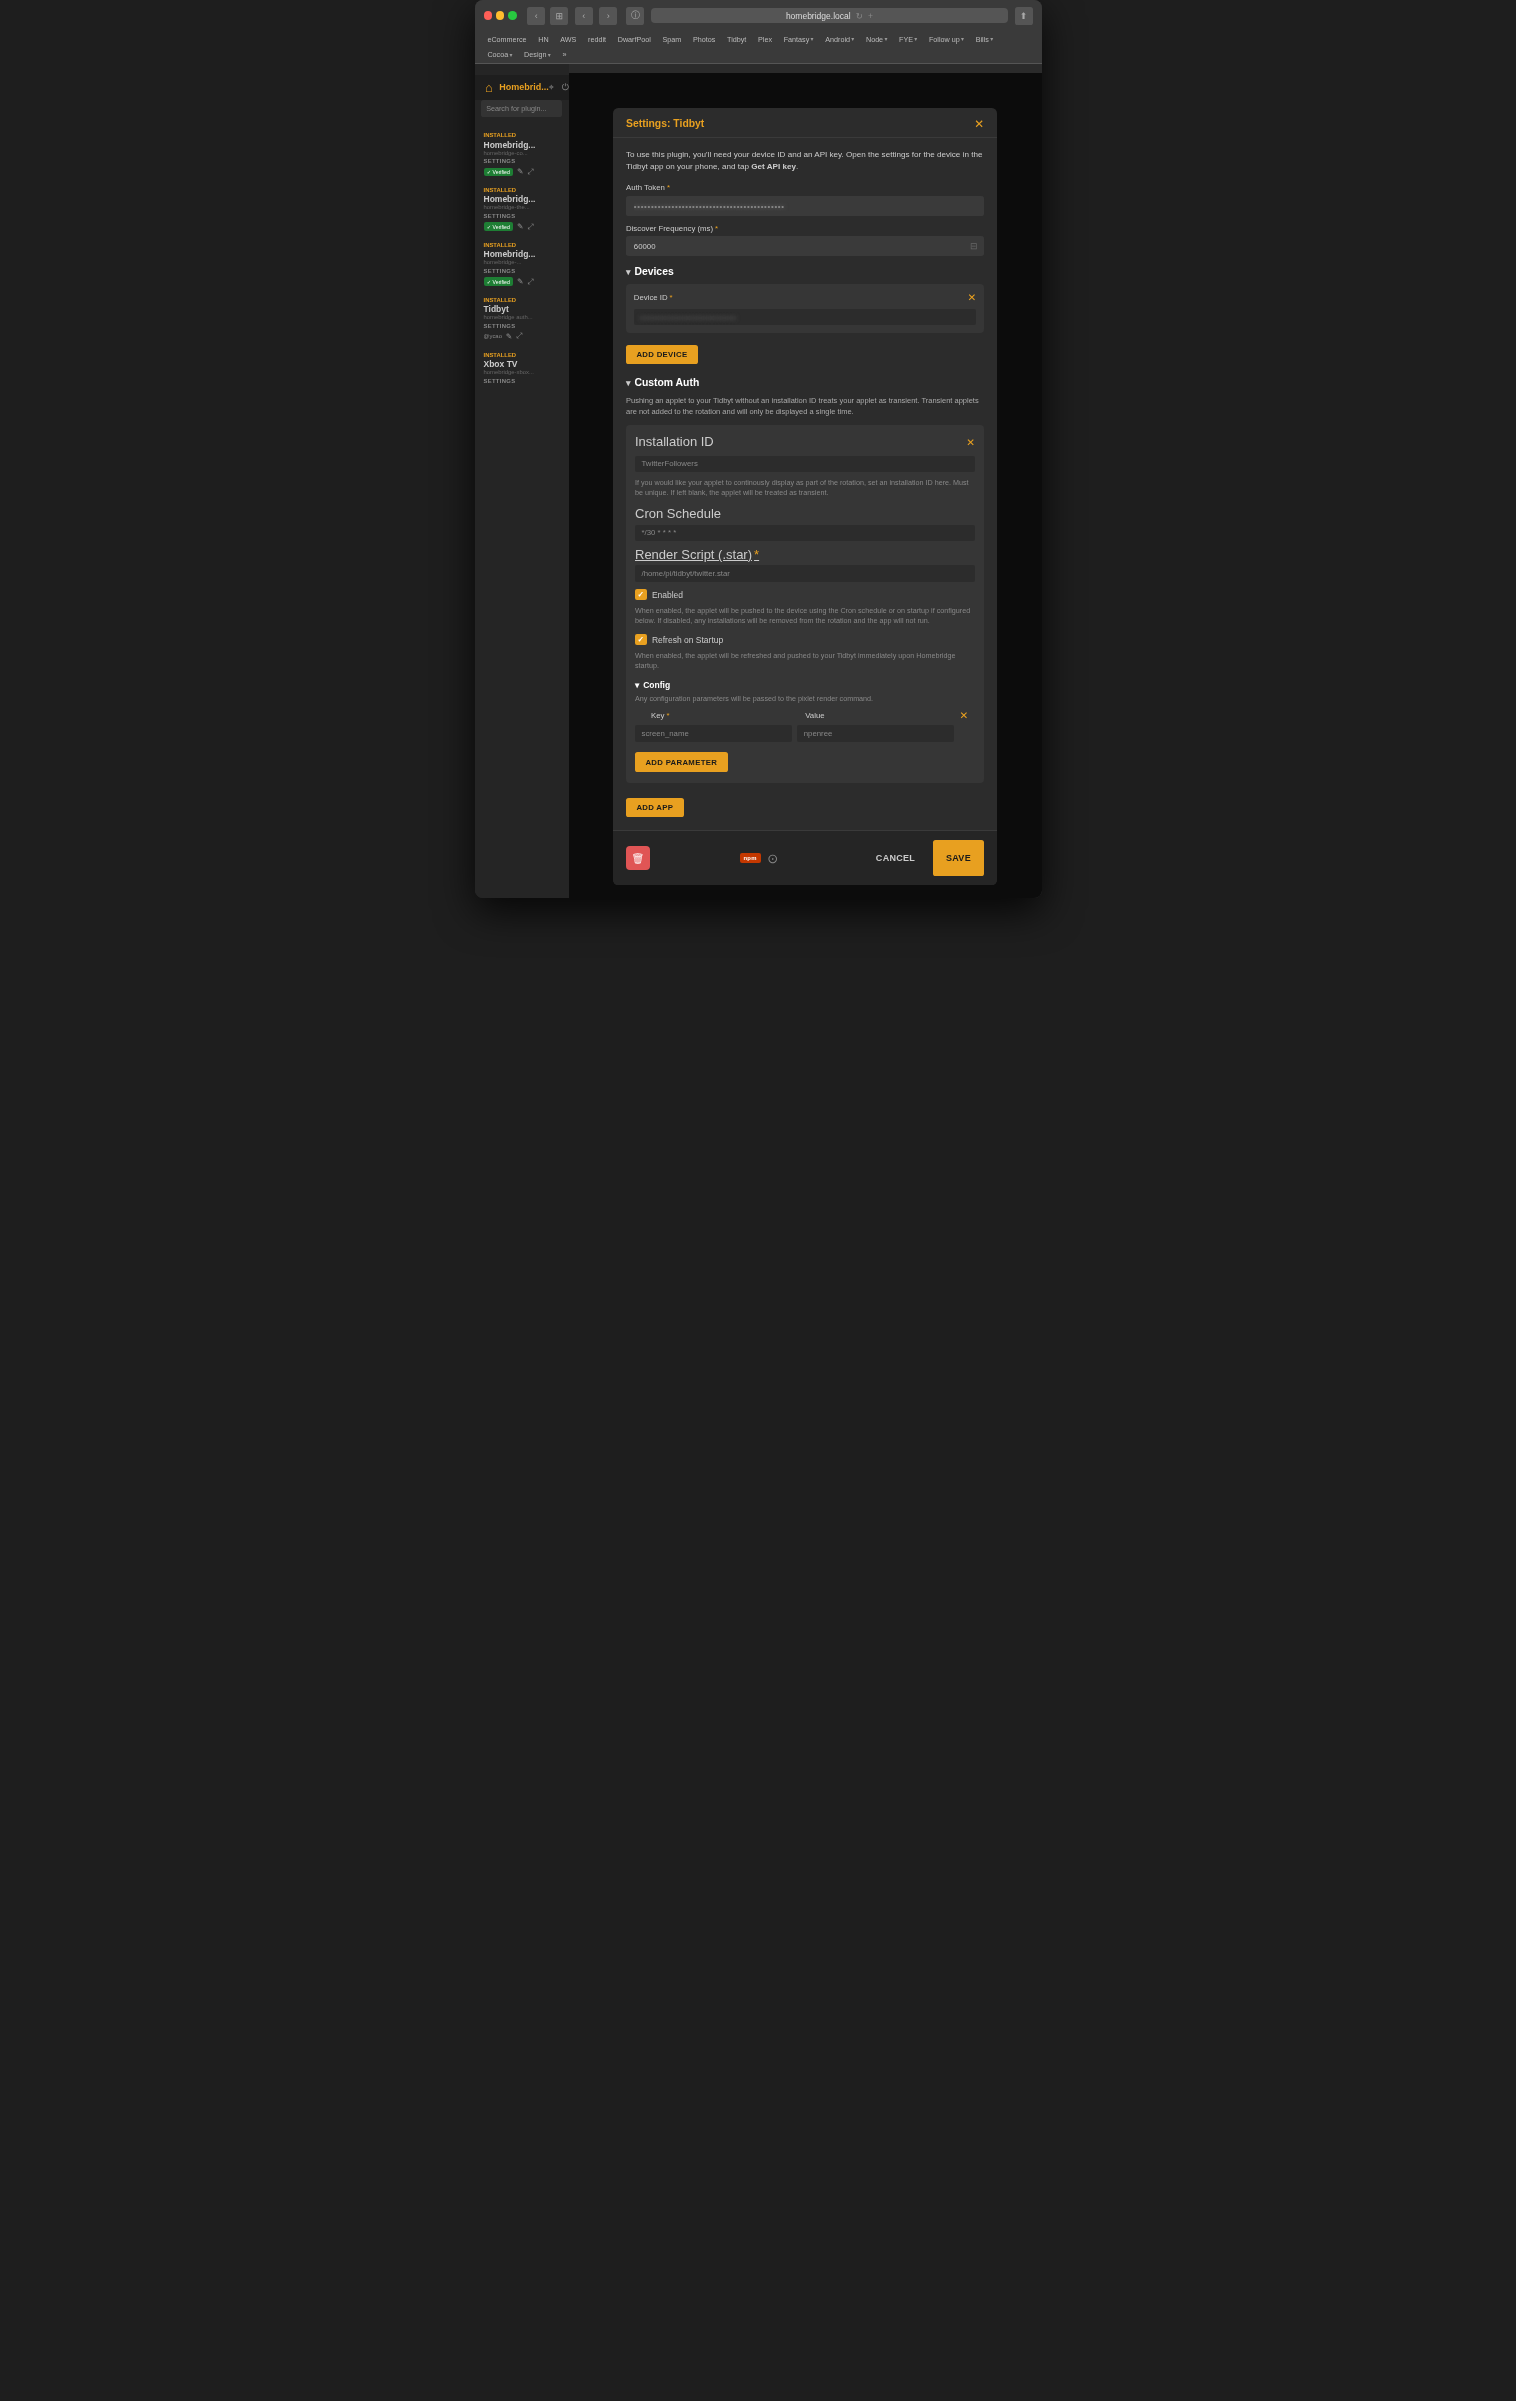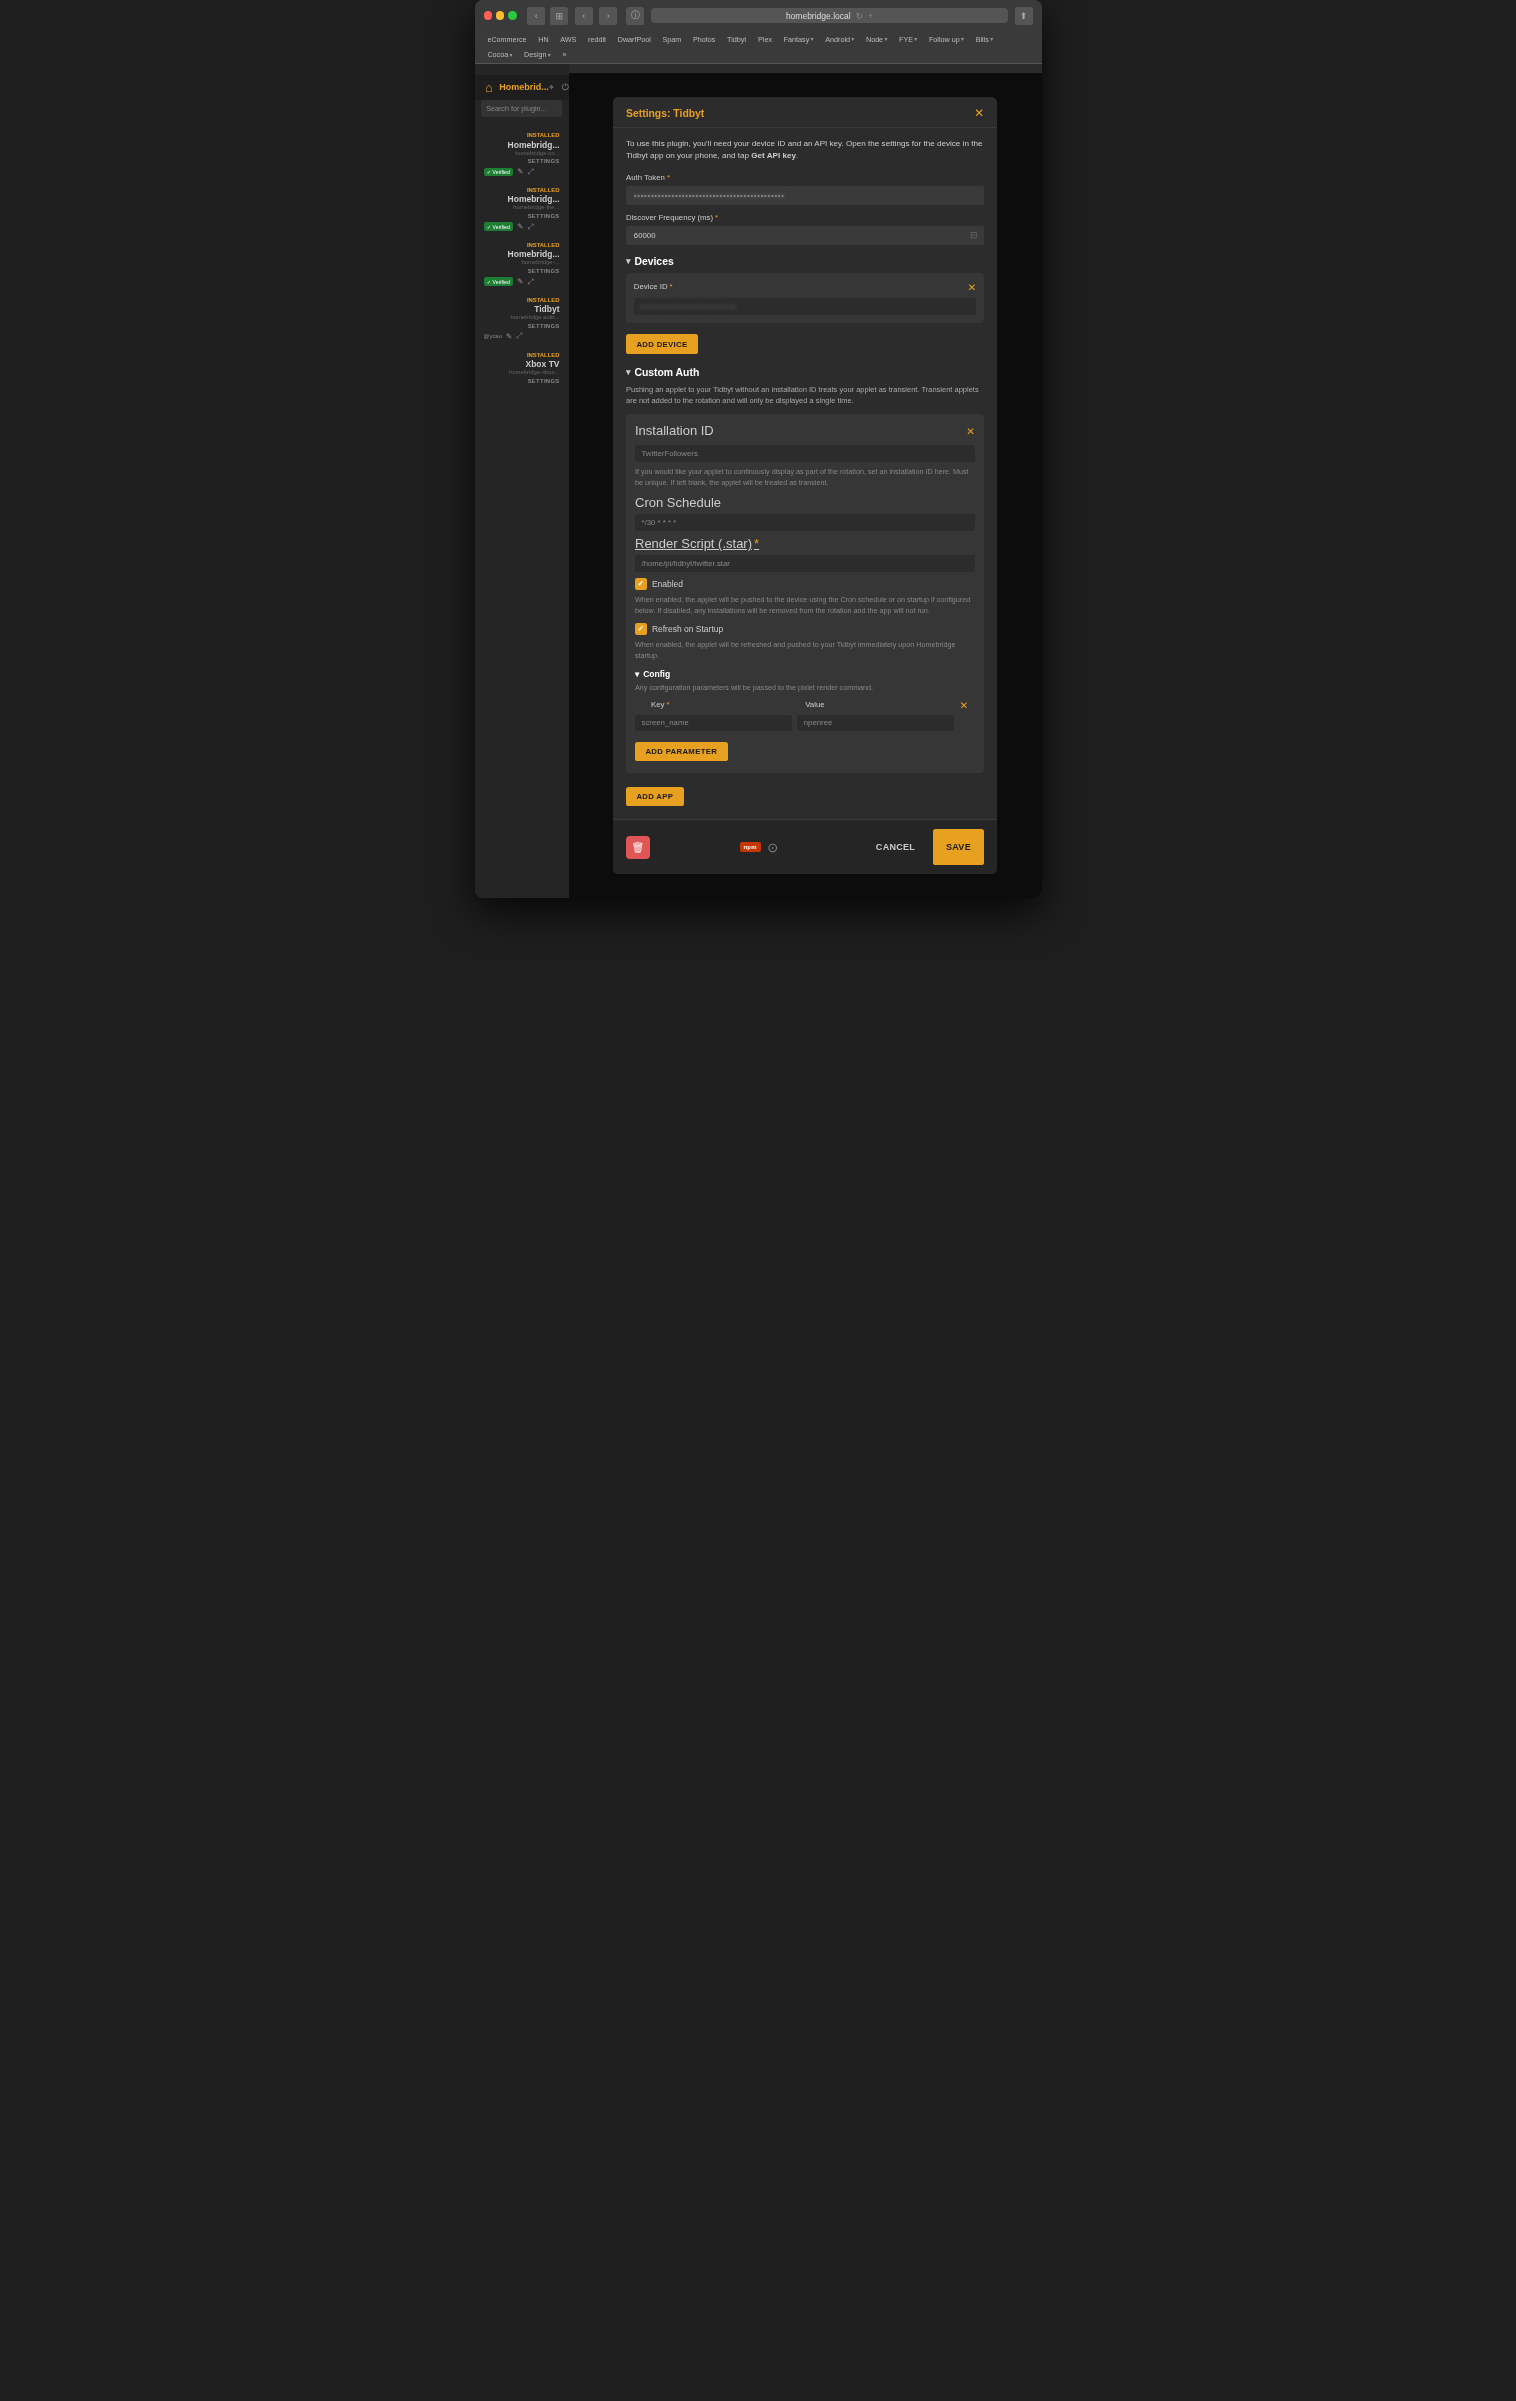--- a/index.html
+++ b/index.html
@@ -113,21 +113,21 @@
       font-size: 7.2px;
     }
     
     .overlay {
       position: absolute;
       top: 0; left: 0; right: 0; bottom: 0;
       background: rgba(0,0,0,0.7);
       z-index: 10;
       display: flex;
       justify-content: center;
-      align-items: center;
+      align-items: flex-end;
       padding: 13px 6.5px;
       margin-top: 9px;
     }
     
     .modal {
       background: #2c2c2c;
       border-radius: 5.2px;
       width: 384px;
       max-height: 847px;
       display: flex;
@@ -459,21 +459,20 @@
       display: flex;
       gap: 7.8px;
       color: #888;
       font-size: 9px;
     }
     .plugins-list {
       padding: 6.5px 9px;
     }
     .plugin-entry {
       margin-bottom: 10.4px;
-      text-align: right;
     }
     .plugin-status {
       color: #e8a020;
       font-size: 5.9px;
       font-weight: bold;
       text-transform: uppercase;
       margin-bottom: 1.3px;
     }
     .plugin-name {
       color: #ccc;

